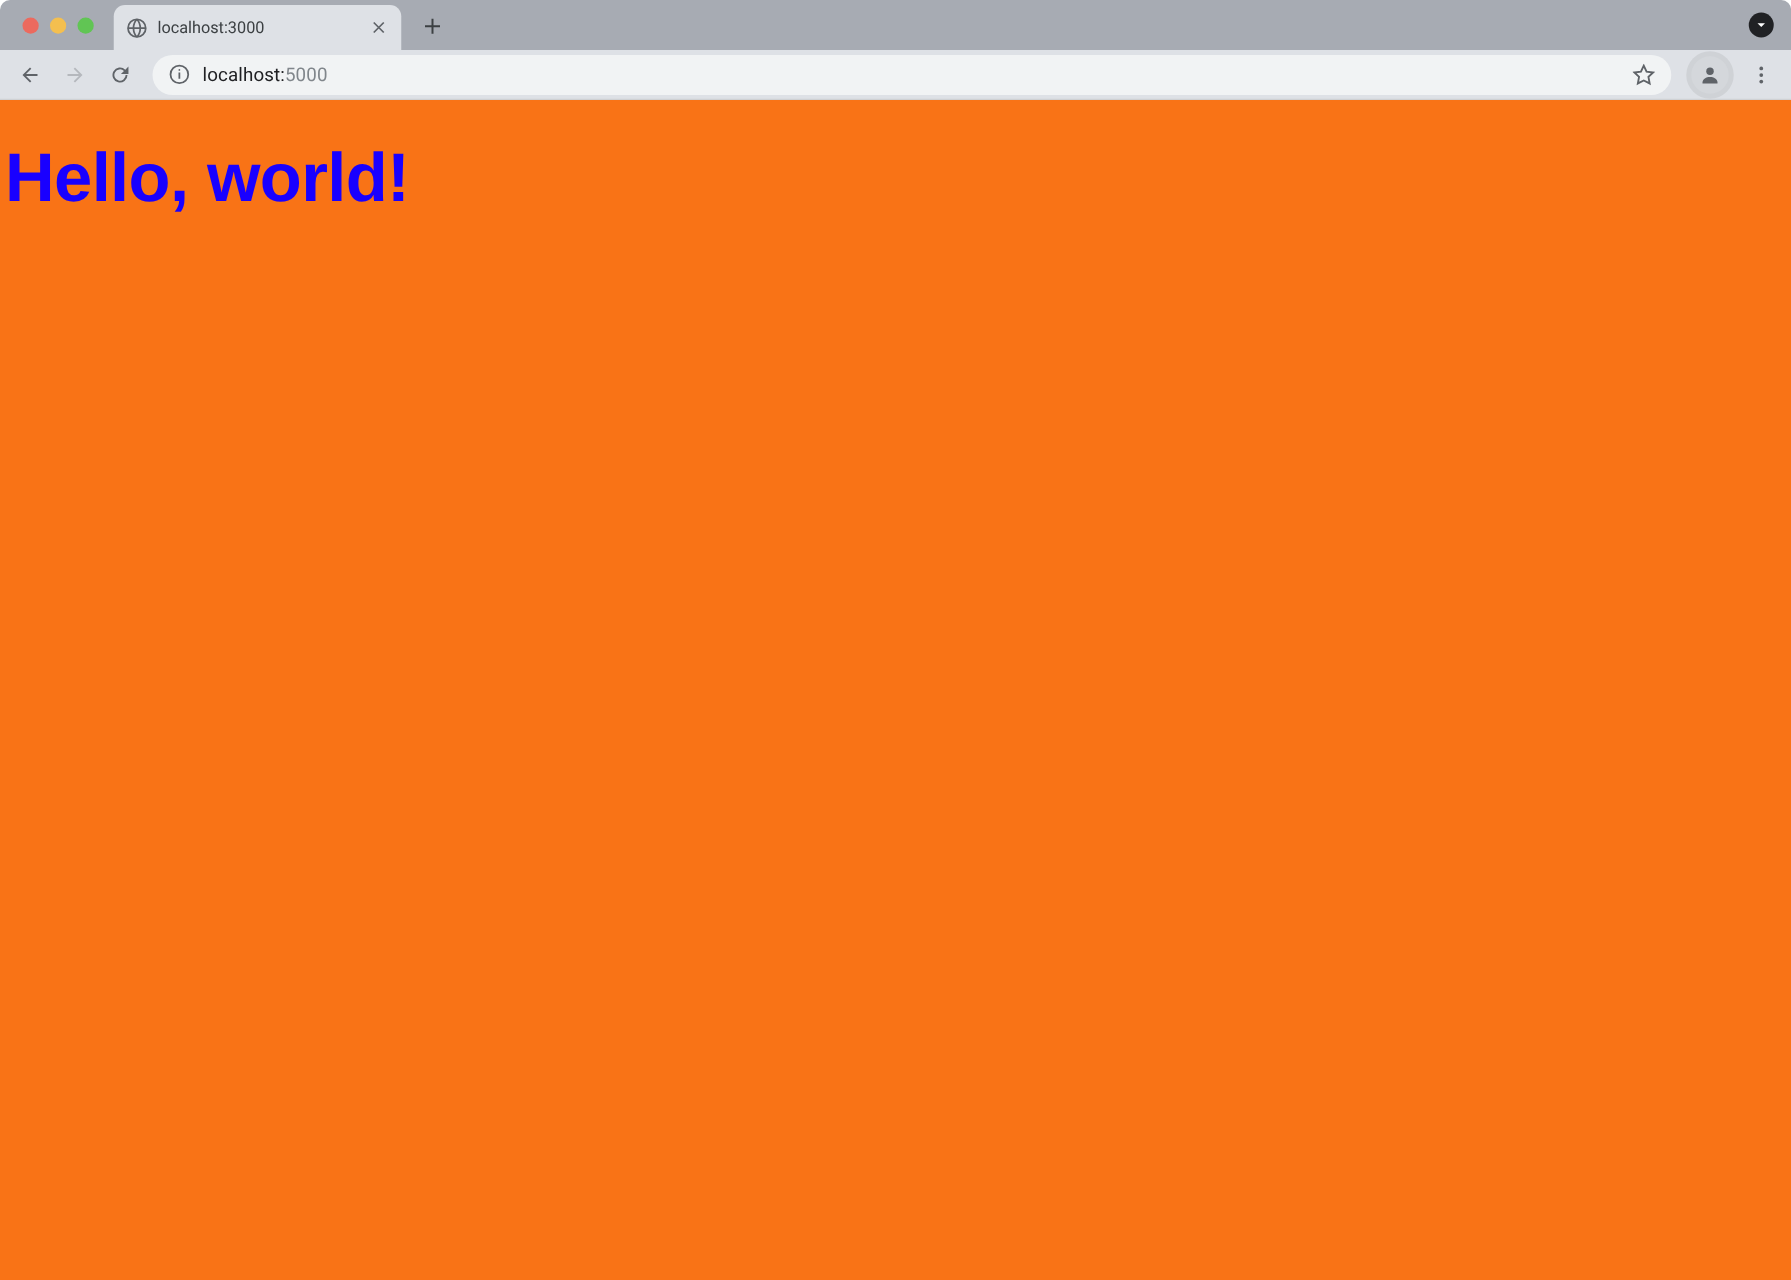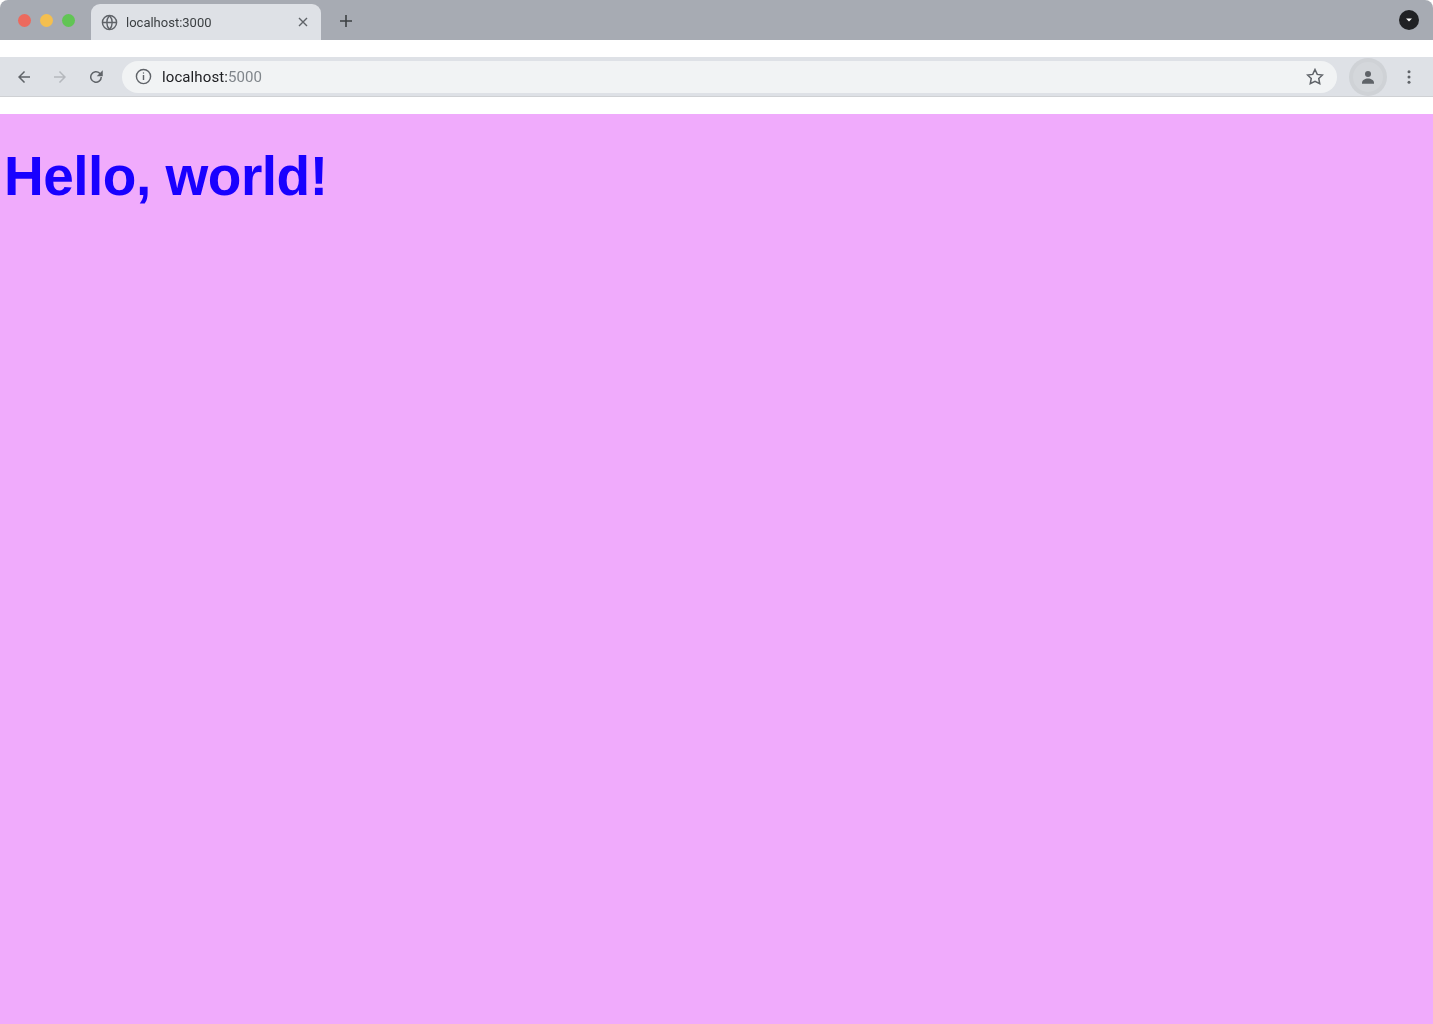--- a/index.html
+++ b/index.html
@@ -14,21 +14,20 @@
       height: 1024px;
       overflow: hidden;
     }
     .chrome-window {
       width: 100%;
       height: 100%;
       display: flex;
       flex-direction: column;
       border-radius: 8px 8px 0 0;
       overflow: hidden;
-      gap: 17px;
     }
     .tab-strip {
       height: 40px;
       background: #a7abb3;
       display: flex;
       align-items: flex-end;
       padding-left: 10px;
       position: relative;
     }
     .traffic-lights {
@@ -191,21 +190,21 @@
       border-radius: 50%;
       display: flex;
       align-items: center;
       justify-content: center;
       color: #5f6368;
       cursor: pointer;
     }
 
     .content-area {
       flex: 1;
-      background: #f0abfc;
+      background: #f97316;
       position: relative;
       overflow: auto;
     }
     .hello-heading {
       font-family: "Arial Black", "Avenir Next", "Helvetica Neue", Arial, sans-serif;
       font-weight: 800;
       font-size: 55px;
       color: #1900ff;
       margin: 30px 0 0 4px;
       letter-spacing: -0.5px;

